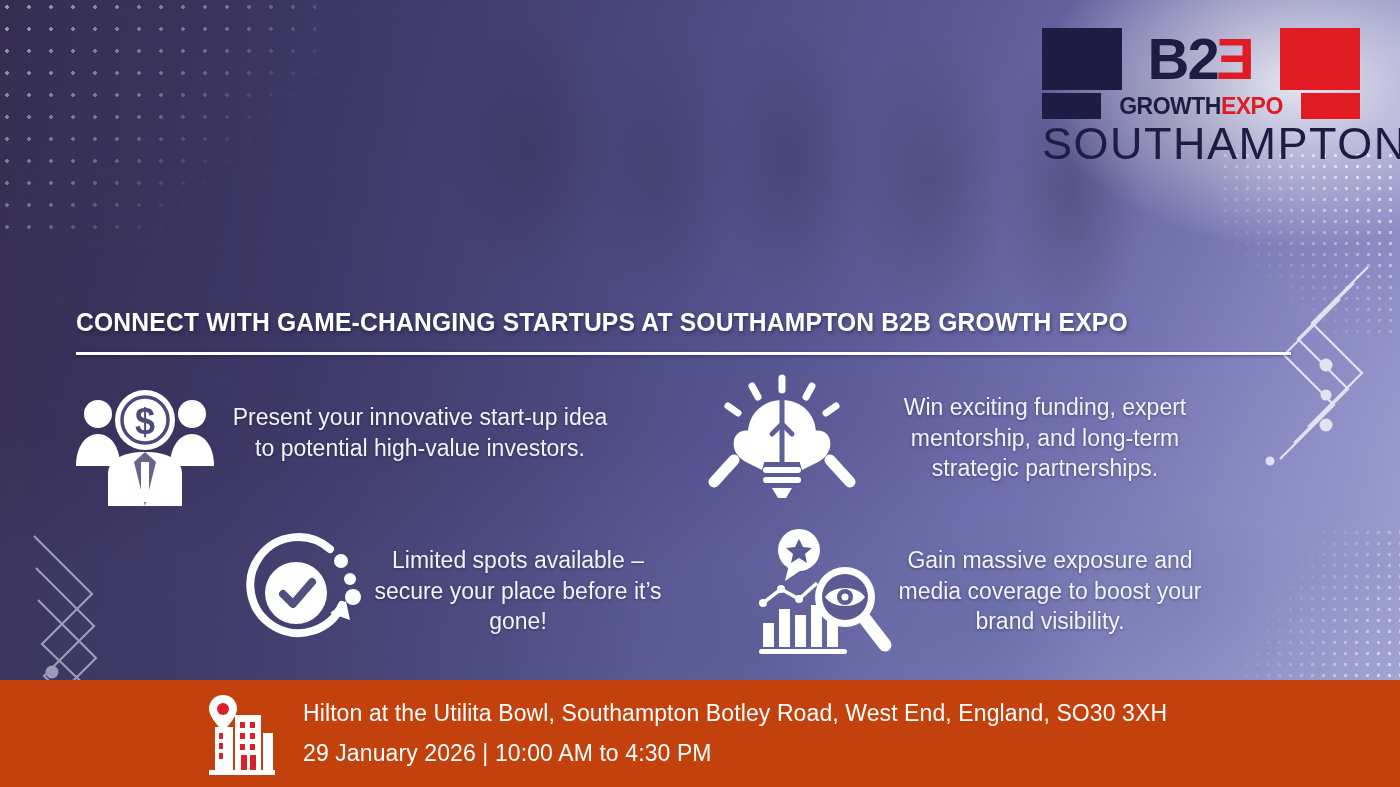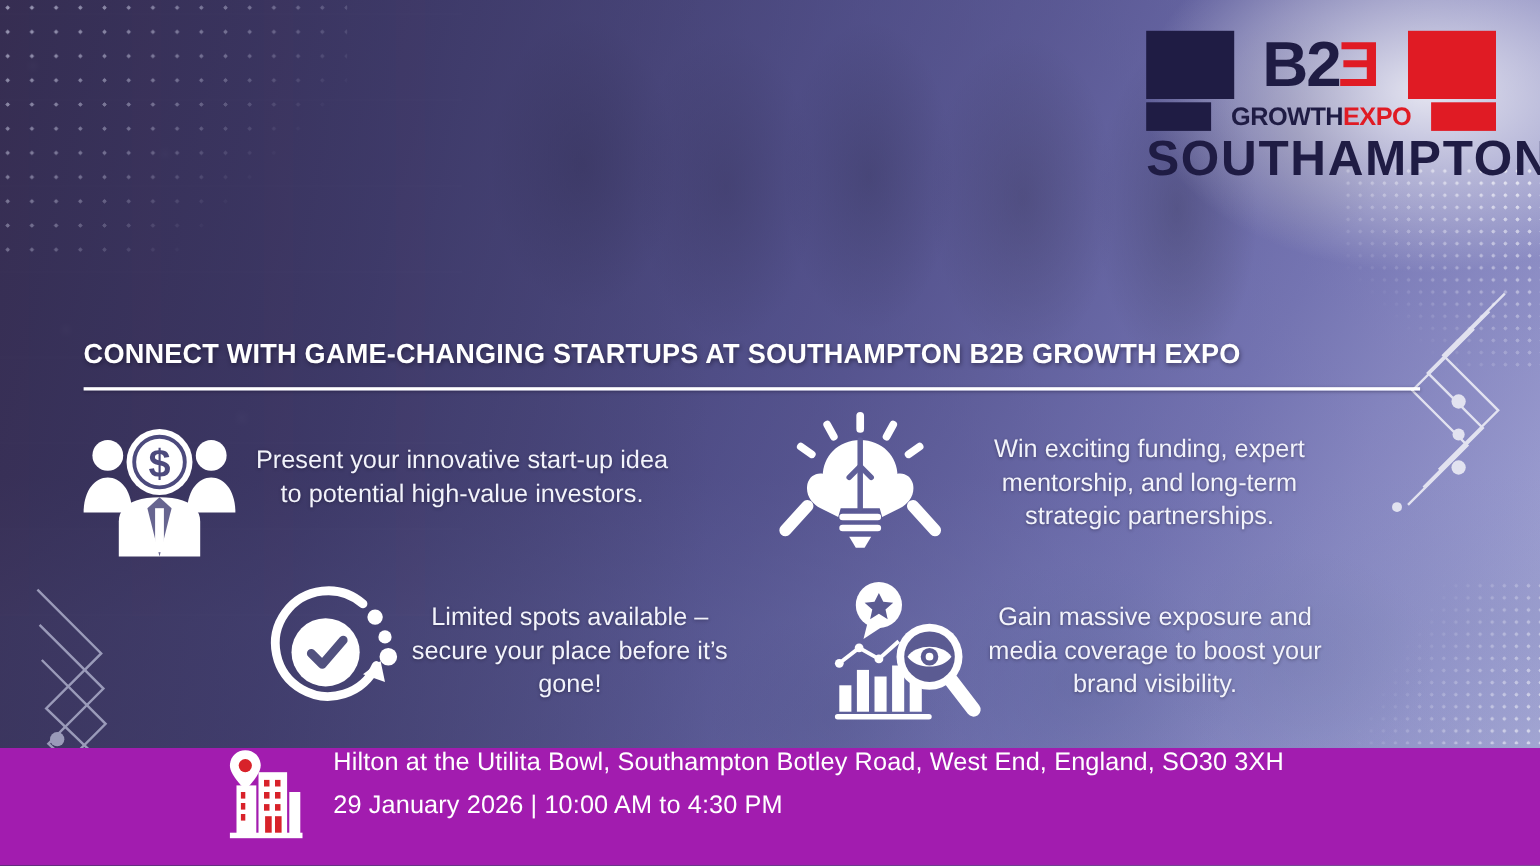--- a/index.html
+++ b/index.html
@@ -119,21 +119,21 @@
   .logo-row2 { display:flex; align-items:stretch; height:26px; gap:18px; margin-top:3px; }
   .logo-row2 .logo-blk-navy, .logo-row2 .logo-blk-red { height:100%; }
   .logo-growthexpo {
     flex:1; display:flex; align-items:center; justify-content:center;
     font-weight:bold; font-size:23px; letter-spacing:-.5px; line-height:1;
   }
   .logo-growthexpo .g { color:#1f1c44; }
   .logo-growthexpo .e { color:#e01b24; }
   .logo-city {
     margin-top:2px; text-align:center;
-    font-weight:bold; font-size:45px; line-height:1;
+    font-weight:normal; font-size:45px; line-height:1;
     letter-spacing:1.5px; color:#1f1c44;
   }
 
   .headline {
     position:absolute; left:74px; top:104px;
     width:1010px;
   }
   .h-line {
     font-family:"Liberation Sans Narrow","Liberation Sans", sans-serif;
     font-weight:bold;
@@ -180,22 +180,22 @@
   .f2 .ftext { width:360px; padding-top:20px; }
   .f3 { position:absolute; left:238px; top:155px; width:470px; }
   .f3 .ico { width:130px; height:130px; }
   .f3 .ftext { width:300px; padding-top:18px; }
   .f4 { position:absolute; left:755px; top:155px; width:520px; }
   .f4 .ico { width:140px; height:130px; }
   .f4 .ftext { width:310px; padding-top:18px; }
 
   .footer {
     position:absolute; left:0; bottom:0; width:100%; height:107px;
-    background:#a21caf;
-    display:flex; align-items:flex-start;
+    background:#c2410c;
+    display:flex; align-items:center;
   }
   .footer .fico { margin-left:207px; width:70px; height:82px; flex:none; }
   .footer .ftxt { margin-left:26px; color:#ffffff; }
   .footer .l1 { font-size:23px; line-height:1.1; letter-spacing:.1px; }
   .footer .l2 { font-size:23px; line-height:1.1; margin-top:14px; letter-spacing:.1px; }
 
   svg.icon { display:block; width:100%; height:100%; overflow:visible; }
 </style>
 </head>
 <body>

